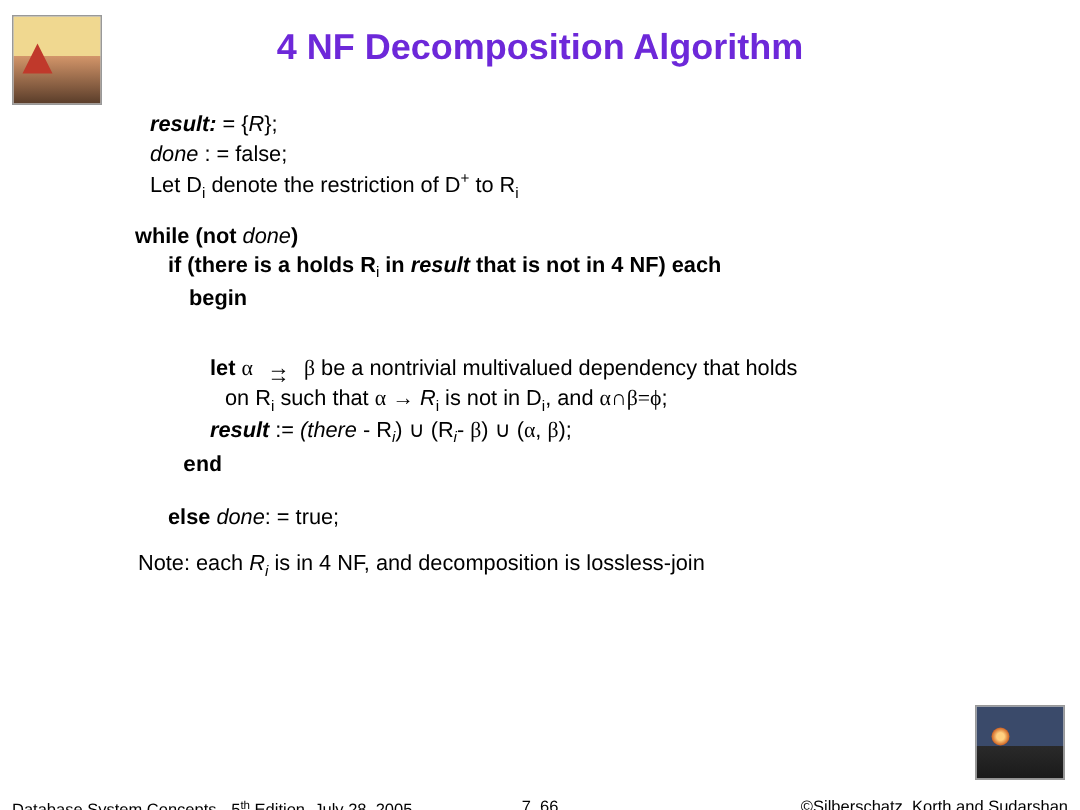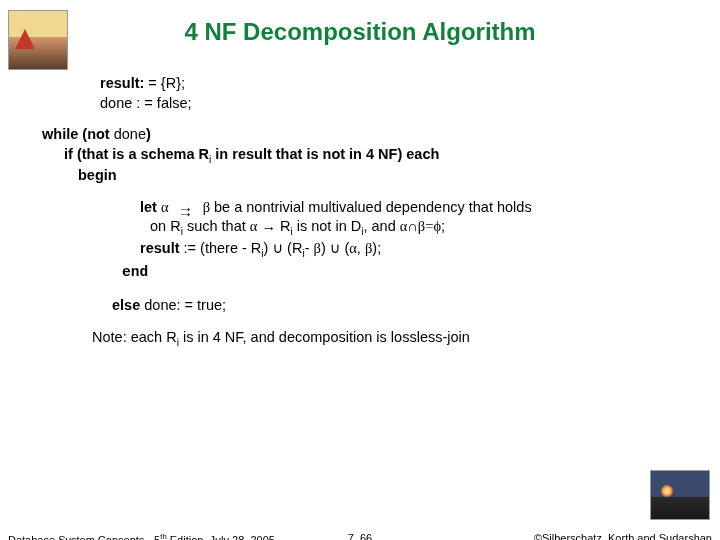--- a/index.html
+++ b/index.html
@@ -46,38 +46,38 @@
     position: absolute;
     left: 10px;
     top: 14px;
     width: 12px;
     height: 12px;
     background: radial-gradient(circle, #ffd080 30%, #cc6020 70%);
     border-radius: 50%;
   }
   .title {
     text-align: center;
-    color: #15803d;
+    color: #6d28d9;
     font-weight: bold;
     font-size: 24px;
     padding-top: 18px;
     margin: 0 0 28px 0;
   }
   .content {
     font-size: 14.5px;
     line-height: 1.35;
     color: #000;
   }
   .blk1 { margin-left: 100px; }
-  .blk2 { margin-left: 42px; margin-top: 12px; }
-  .blk3 { margin-left: 140px; margin-top: 11px; }
+  .blk2 { margin-left: 90px; margin-top: 12px; }
+  .blk3 { margin-left: 140px; margin-top: 27px; }
   .blk2b { margin-left: 122px; margin-top: 2px; font-family: Liberation Mono, monospace; }
   .blk2c { margin-left: 112px; margin-top: 14px; }
   .note { margin-left: 92px; margin-top: 12px; }
-  .it { }
+  .it { font-style: italic; }
   .b { font-weight: bold; }
   .sup { font-size: 0.7em; vertical-align: super; }
   .sub { font-size: 0.7em; vertical-align: sub; }
   .sym { font-family: 'Times New Roman', serif; }
   .footer {
     position: absolute;
     bottom: 8px;
     left: 0;
     width: 720px;
     font-size: 11px;
@@ -115,28 +115,31 @@
 
 <div class="content">
 
   <div class="blk1">
     <div>
       <span class="it b">result: </span><span>= {</span><span class="it">R</span><span>};</span>
     </div>
     <div>
       <span class="it">done </span><span>: = false;</span>
     </div>
+    <div>
+      <span>Let D</span><span class="sub">i</span><span> denote the restriction of D</span><span class="sup">+</span><span> to R</span><span class="sub">i</span>
+    </div>
   </div>
 
   <div class="blk2">
     <div>
       <span class="b">while </span><span class="b">(not </span><span class="it">done</span><span class="b">)</span>
     </div>
     <div style="margin-left:22px">
-      <span class="b">if </span><span class="b">(that is a schema </span><span class="b">R</span><span class="sub">i</span><span class="b"> in </span><span class="it b">result</span><span class="b"> that is not in 4 NF) </span><span class="b">each</span>
+      <span class="b">if </span><span class="b">(there is a holds </span><span class="b">R</span><span class="sub">i</span><span class="b"> in </span><span class="it b">result</span><span class="b"> that is not in 4 NF) </span><span class="b">each</span>
     </div>
     <div style="margin-left:36px">
       <span class="b">begin</span>
     </div>
   </div>
 
   <div class="blk3">
     <div>
       <span class="b">let </span><span class="sym">α</span> <span class="arrow-tw"></span> <span class="sym">β</span><span> be a nontrivial multivalued dependency that holds</span>
     </div>

